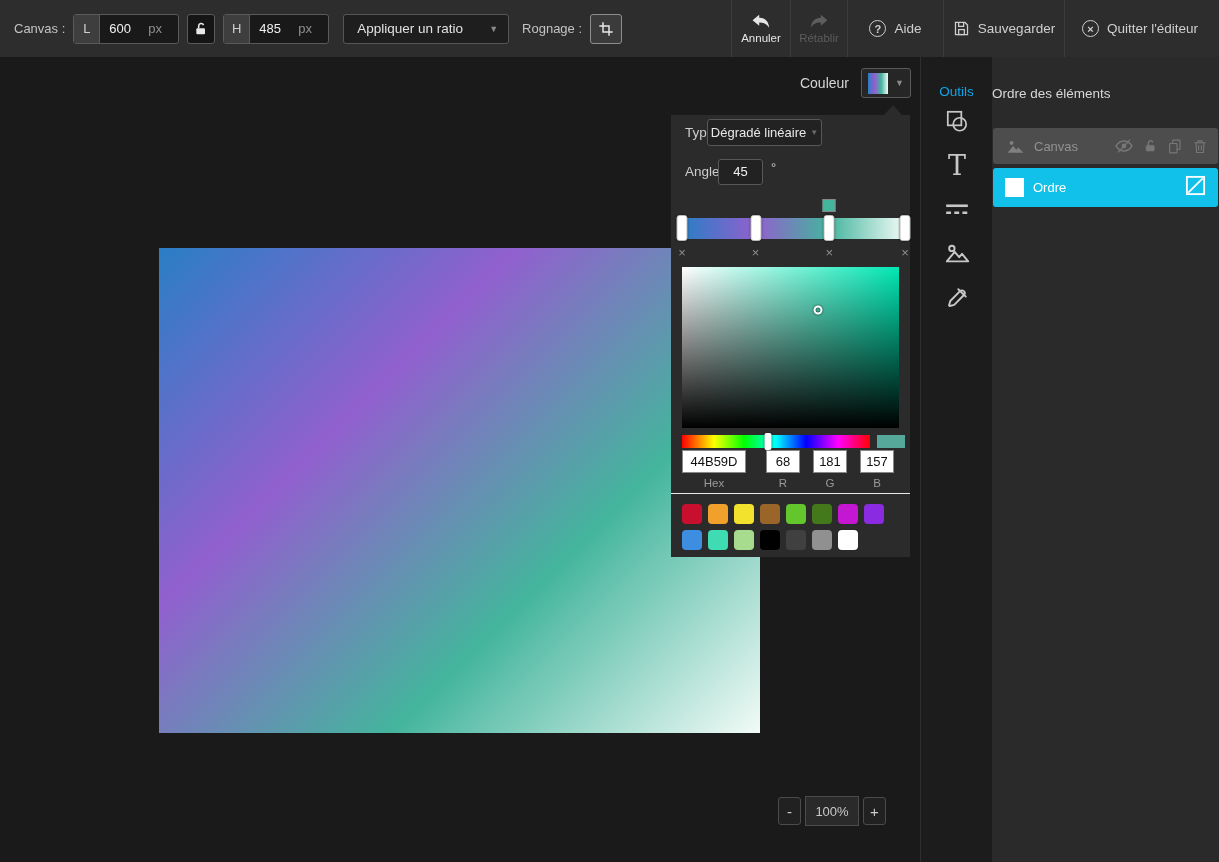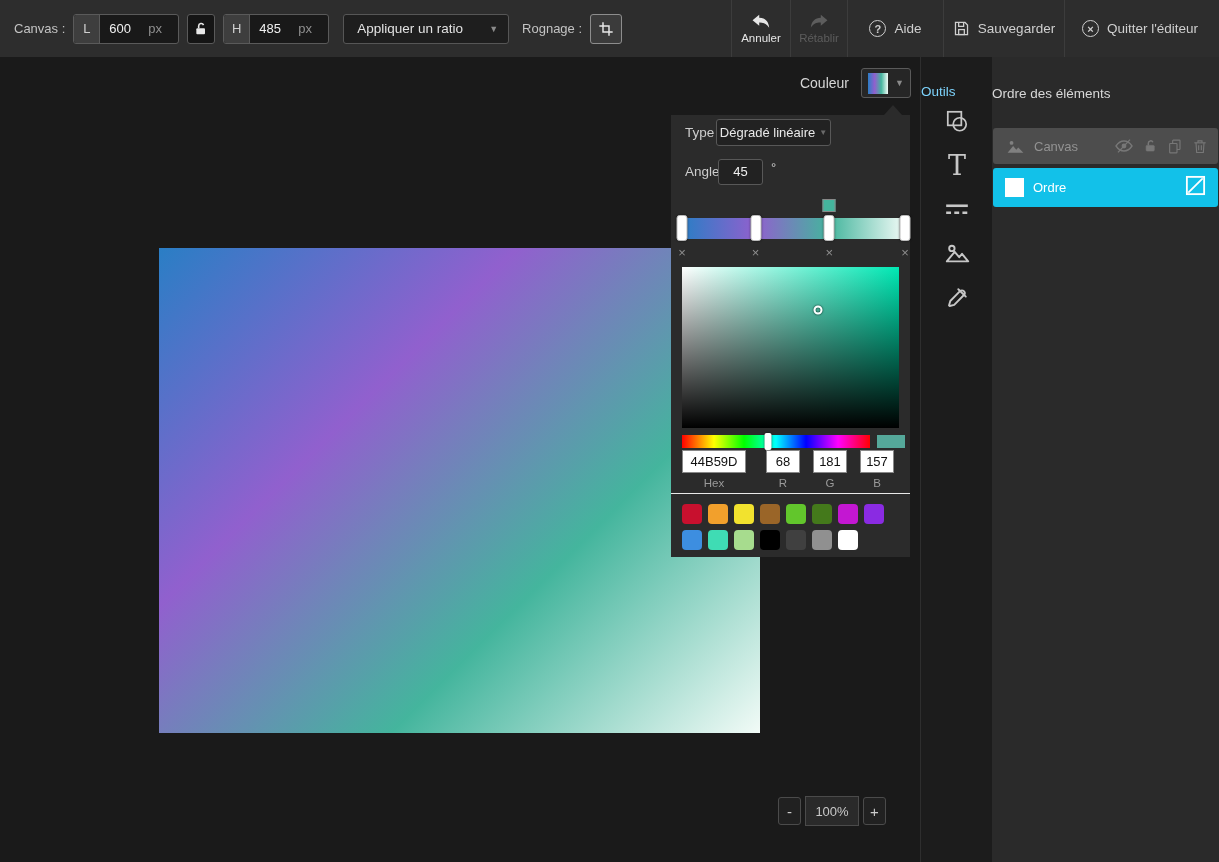--- a/index.html
+++ b/index.html
@@ -74,21 +74,21 @@
 
   #color-popover { position:absolute; left:671px; top:58px; width:239px; height:442px;
                    background:#2b2b2b; z-index:45; }
   #popover-notch { position:absolute; left:213px; top:-10px; width:0; height:0;
                    border-left:9px solid transparent; border-right:9px solid transparent;
                    border-bottom:10px solid #2b2b2b; }
   .pop-row { position:absolute; left:0; width:100%; display:flex; align-items:center; }
   .pop-label { color:#cdcdcd; font-size:13.5px; }
   #type-row { top:10px; }
   #type-label { margin-left:14px; }
-  #type-select { position:absolute; left:45px; width:115px; height:27px;
+  #type-select { position:absolute; left:36px; width:115px; height:27px;
                  background:#222222; border:1px solid #585858; border-radius:3px;
                  color:#e8e8e8; font-size:13px; display:flex; align-items:center;
                  justify-content:center; gap:4px; cursor:pointer; }
   #type-select .caret { color:#6a6a6a; font-size:8px; }
   #angle-row { top:49px; }
   #angle-label { margin-left:14px; }
   #angle-input { position:absolute; left:47px; width:45px; height:26px;
                  background:#222222; border:1px solid #585858; border-radius:3px;
                  color:#f0f0f0; font-size:13px; text-align:center;
                  font-family:"Liberation Sans", sans-serif; outline:none; }
@@ -129,21 +129,21 @@
   #pop-separator { position:absolute; left:0; top:378px; width:239px; height:1px;
                    background:#e9e9e9; }
   .swatch-row { position:absolute; left:11px; display:flex; gap:6px; }
   #swatch-row1 { top:389px; }
   #swatch-row2 { top:415px; }
   .swatch { width:20px; height:20px; border-radius:4px; cursor:pointer; }
 
   
   #tools-panel { position:absolute; left:920px; top:57px; width:72px; height:805px;
                  background:#1c1c1c; border-left:1px solid #2e2e2e; }
-  #tools-title { margin-top:27px; text-align:left; color:#7dd3fc; font-size:13.5px; }
+  #tools-title { margin-top:27px; text-align:center; color:#0ea5e9; font-size:13.5px; }
   .tool-btn { width:72px; height:44px; display:flex; align-items:center;
               justify-content:center; color:#c7c7c7; cursor:pointer; }
   .tool-btn:first-of-type { margin-top:18px; }
   .tool-btn svg { stroke:#c7c7c7; }
   #tool-text span { font-family:"DejaVu Serif", serif; font-size:27px; color:#c7c7c7;
                     line-height:27px; }
 
   #layers-panel { position:absolute; left:992px; top:57px; width:227px; height:805px;
                   background:#2a2a2a; }
   #layers-title { margin-top:29px; color:#d8d8d8; font-size:13.5px; }

